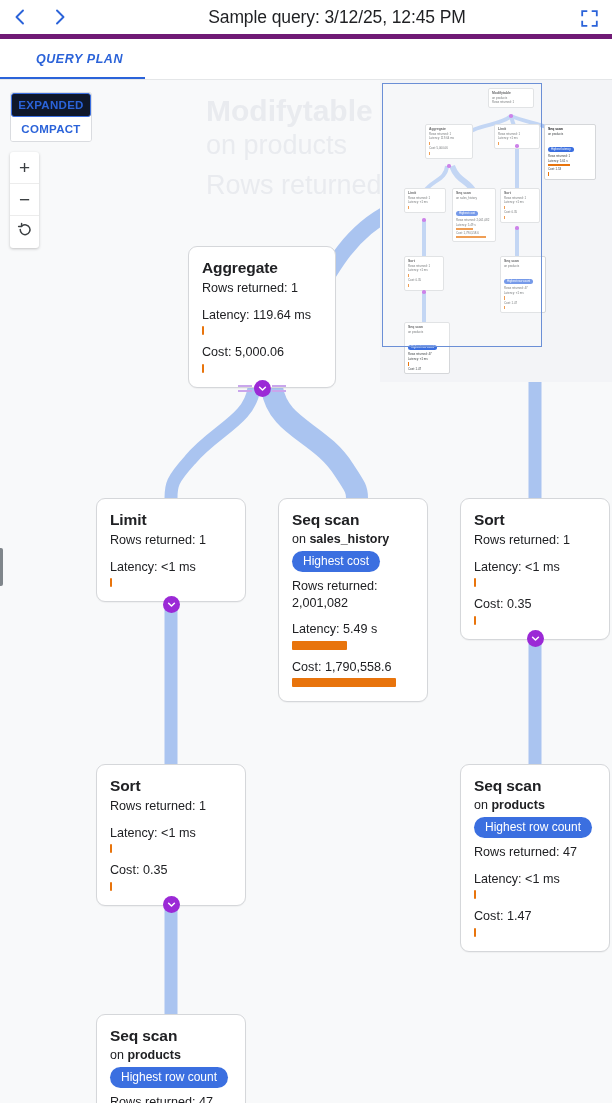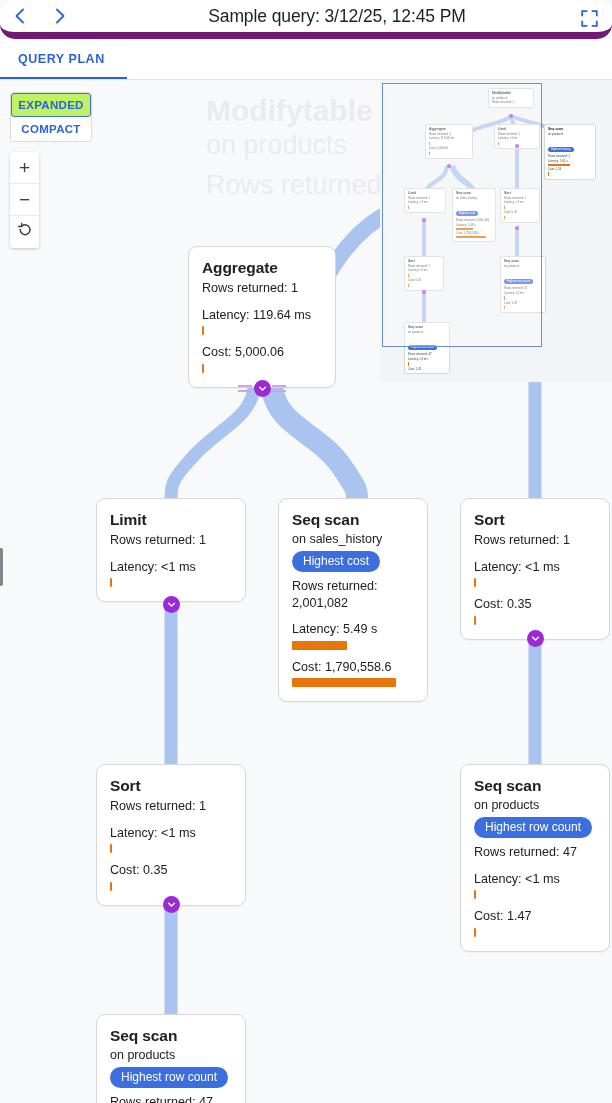--- a/index.html
+++ b/index.html
@@ -15,22 +15,22 @@
     width: 612px; height: 1103px;
     background: #f8f9fa;
     overflow: hidden;
   }
 
   
   .header {
     position: absolute; top: 0; left: 0;
     width: 612px; height: 39px;
     background: #ffffff;
-    border-bottom: 7px solid #701a75;
-    display: flex; align-items: center; border-radius: 15px;
+    border-bottom: 5px solid #701a75;
+    display: flex; align-items: center;
   }
   .nav-btn {
     width: 40px; height: 39px;
     display: flex; align-items: center; justify-content: center;
     cursor: pointer;
   }
   .nav-btn svg { display: block; }
   .header-title {
     flex: 1;
     text-align: center;
@@ -105,21 +105,21 @@
   .node-title {
     font-size: 15.5px; font-weight: bold;
     color: #202124;
     margin-bottom: 3px;
     letter-spacing: -0.1px;
   }
   .node-on {
     font-size: 12.5px; color: #202124;
     margin-bottom: 5px;
   }
-  .node-on b { font-weight: normal; }
+  .node-on b { font-weight: bold; }
   .badge {
     display: inline-block;
     background: #3b6fe0;
     color: #ffffff;
     font-size: 12px;
     border-radius: 11px;
     padding: 3px 11px 4px 11px;
     margin-bottom: 6px;
     cursor: pointer;
   }
@@ -168,21 +168,21 @@
   .mode-item {
     height: 24px;
     display: flex; align-items: center; justify-content: center;
     font-size: 11.5px; font-weight: bold;
     letter-spacing: 0.3px;
     color: #2b63d9;
     cursor: pointer;
     background: #ffffff;
   }
   .mode-item.selected {
-    background: #bef264;
+    background: #0f172a;
     border: 1.5px solid #3b6fe0;
     border-radius: 3px;
   }
   .zoom-box {
     position: absolute; left: 10px; top: 72px;
     width: 29px;
     background: #ffffff;
     border-radius: 3px;
     box-shadow: 0 1px 3px rgba(0,0,0,0.22);
     overflow: hidden;
@@ -274,21 +274,21 @@
     <div class="fullscreen-btn">
       <span>
         <svg width="17" height="17" viewBox="0 0 17 17">
           <path d="M1.2 5.4 V1.2 H5.4 M11.6 1.2 H15.8 V5.4 M15.8 11.6 V15.8 H11.6 M5.4 15.8 H1.2 V11.6" fill="none" stroke="#2b63d9" stroke-width="1.8" stroke-linecap="square"></path>
         </svg>
       </span>
     </div>
   </div>
 
   <div class="tabs">
-    <div class="tab active" style="padding-left:18px;padding-right:22px;">QUERY PLAN</div>
+    <div class="tab active" style="padding-left:36px;padding-right:22px;font-style:italic;">QUERY PLAN</div>
   </div>
 
   <div class="canvas">
 
     <div class="ghost-watermark" style="left:206px; top:14px; font-size:30px;">Modifytable</div>
     <div class="ghost-watermark" style="left:206px; top:50px; font-size:27px; font-weight:normal;">on products</div>
     <div class="ghost-watermark" style="left:206px; top:90px; font-size:27px; font-weight:normal;">Rows returned: 1</div>
     <div class="ghost-watermark" style="left:462px; top:180px; font-size:30px;">Limit</div>
     <div class="ghost-watermark" style="left:462px; top:222px; font-size:27px; font-weight:normal;">Rows returned: 1</div>
     <div class="ghost-watermark" style="left:462px; top:262px; font-size:27px; font-weight:normal;">Latency: &lt;1 ms</div>

